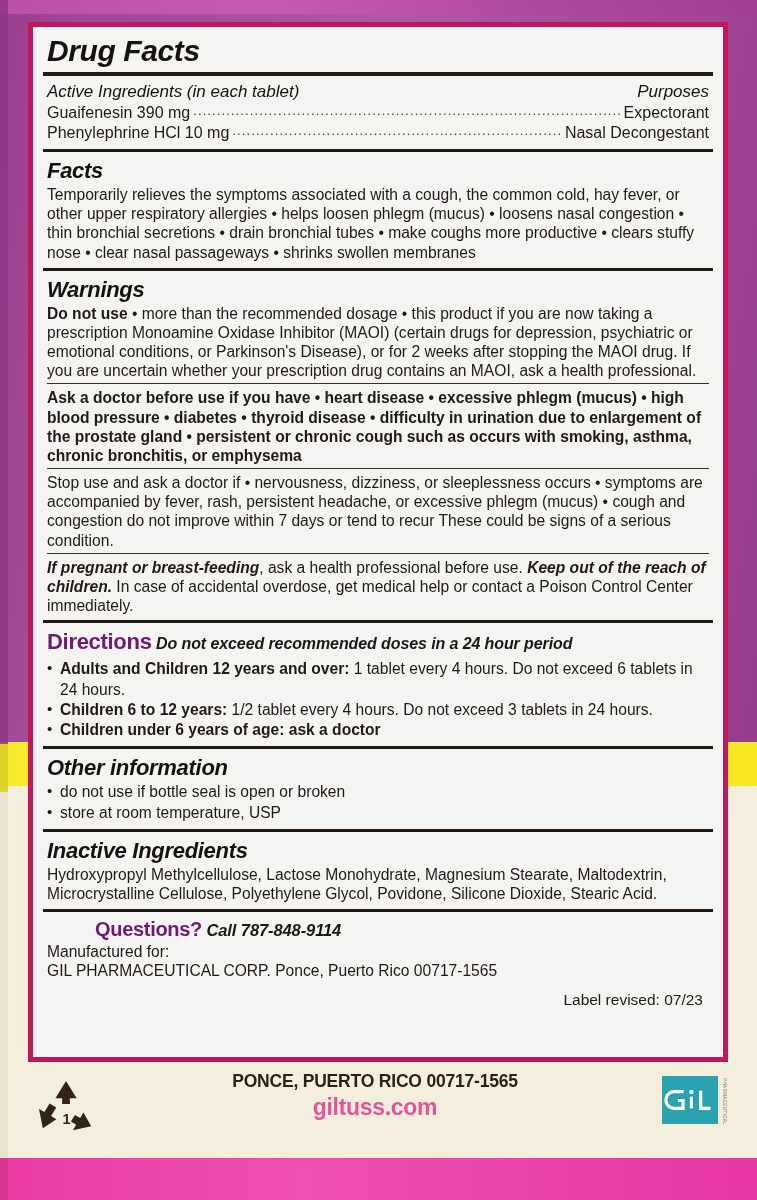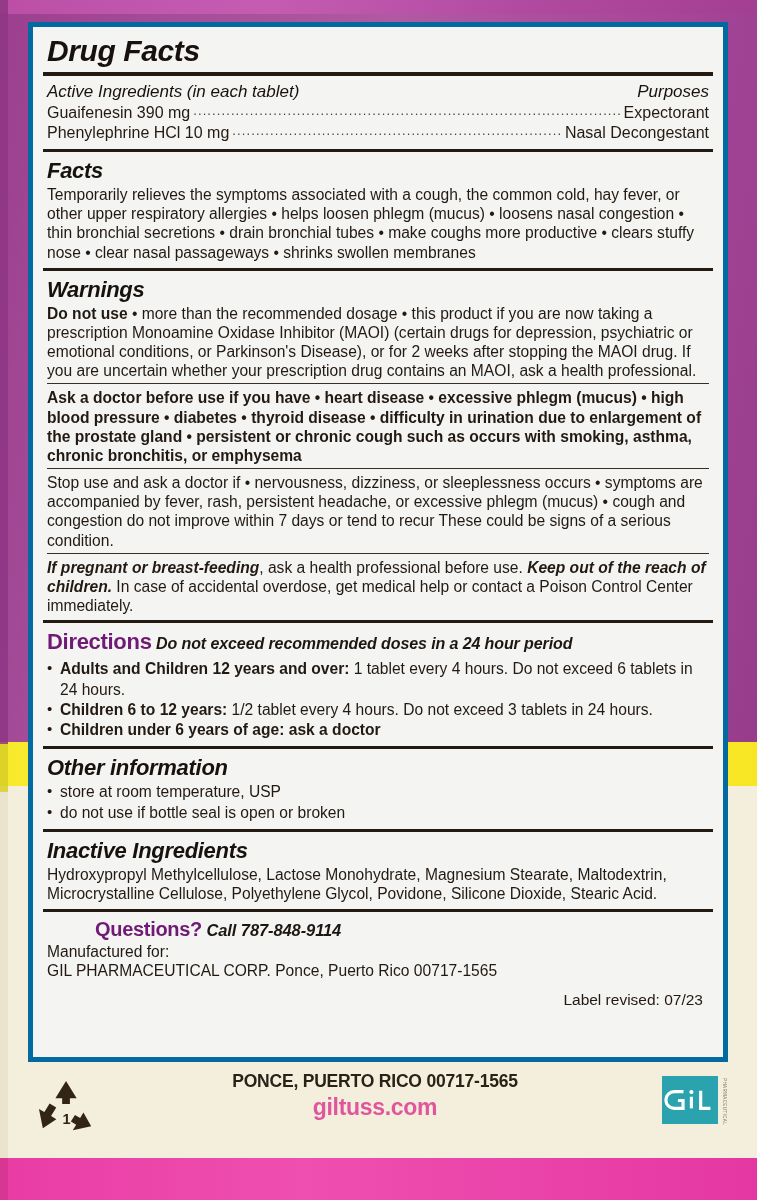--- a/index.html
+++ b/index.html
@@ -36,21 +36,21 @@
     background: linear-gradient(180deg,#8e3583 0 62%,#d8cf27 62% 66%,#e8e2cc 66% 96.5%,#d4368f 96.5%);
     opacity: .85;
   }
 
   
   .panel {
     position: absolute;
     left: 28px; top: 22px;
     width: 700px; height: 1040px;
     background: #f4f4f2;
-    border: 5px solid #0369a1;
+    border: 5px solid #be185d;
     padding: 0;
   }
   .panel-inner { padding: 0 10px; height: 100%; }
 
   .rule-thick { border-top: 4px solid #231a12; }
   .rule-med   { border-top: 3px solid #231a12; }
   .rule-thin  { border-top: 1.5px solid #3a2d22; }
 
   .sec { padding: 4px 4px 6px 4px; }
 
@@ -209,22 +209,22 @@
         <li><span class="b">Adults and Children 12 years and over:</span><span> 1 tablet every 4 hours. Do not exceed 6 tablets in 24 hours.</span></li>
         <li><span class="b">Children 6 to 12 years:</span><span> 1/2 tablet every 4 hours. Do not exceed 3 tablets in 24 hours.</span></li>
         <li><span class="b">Children under 6 years of age: ask a doctor</span><span></span></li>
       </ul>
     </div>
 
     <div class="rule-med"></div>
     <div class="sec">
       <div class="h-sec">Other information</div>
       <ul class="dl">
+        <li>do not use if bottle seal is open or broken</li>
         <li>store at room temperature, USP</li>
-        <li>do not use if bottle seal is open or broken</li>
       </ul>
     </div>
 
     <div class="rule-med"></div>
     <div class="sec">
       <div class="h-sec">Inactive Ingredients</div>
       <div class="body-t">Hydroxypropyl Methylcellulose, Lactose Monohydrate, Magnesium Stearate, Maltodextrin, Microcrystalline Cellulose, Polyethylene Glycol, Povidone, Silicone Dioxide, Stearic Acid.</div>
     </div>
 
     <div class="rule-med"></div>

